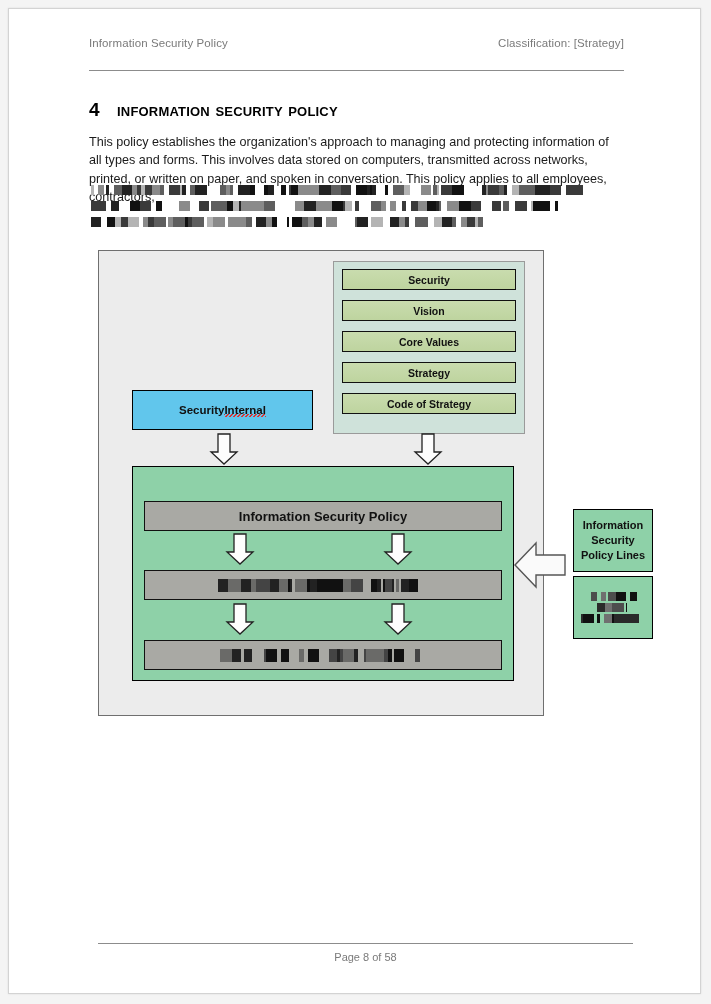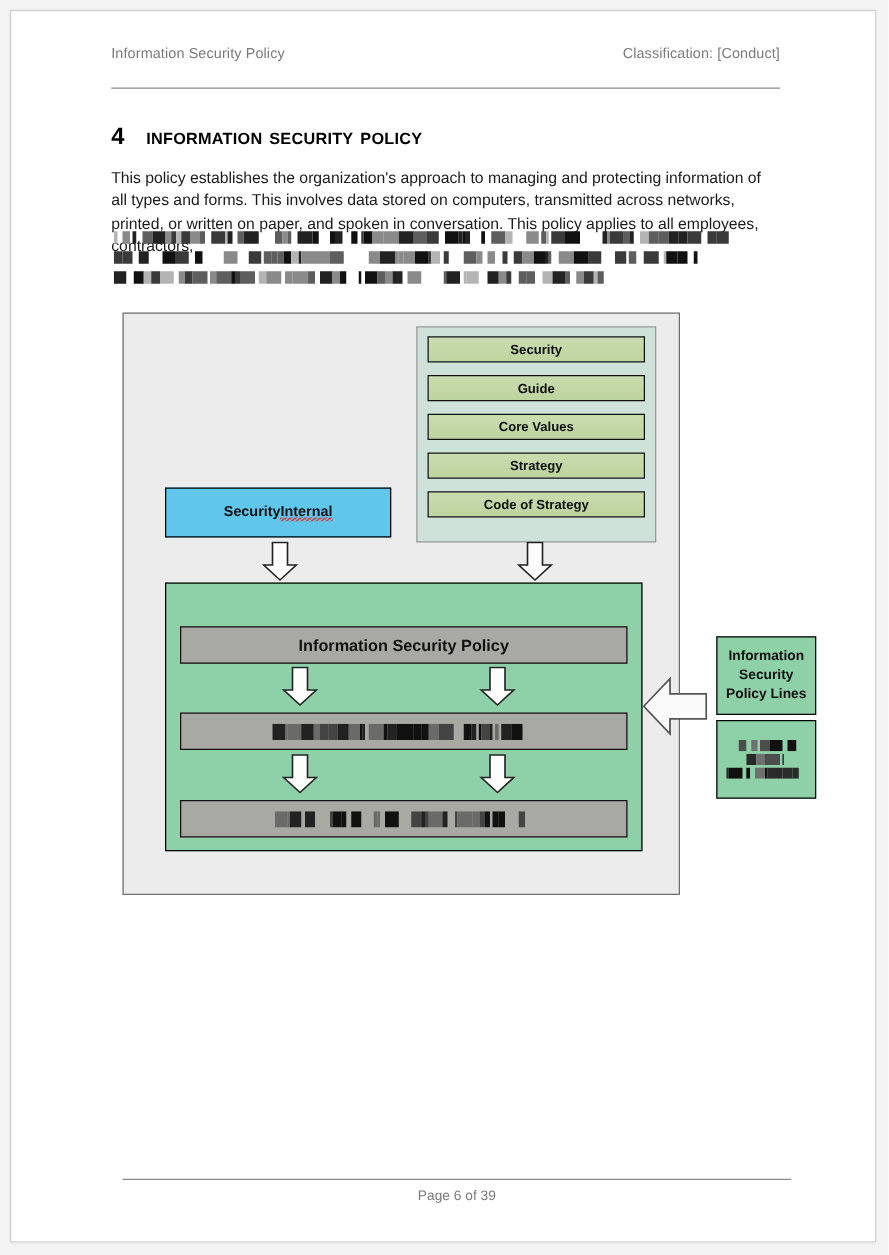--- a/index.html
+++ b/index.html
@@ -265,21 +265,21 @@
   }
 </style>
 </head>
 <body>
 
 <div id="canvas">
   <div class="page">
 
     <div class="doc-header">
       <span>Information Security Policy</span>
-      <span>Classification: [Conduct]</span>
+      <span>Classification: [Strategy]</span>
     </div>
     <div class="header-rule"></div>
 
     <div class="sec-heading">
       <span class="sec-num">4</span>
       <span class="sec-title">Information Security Policy</span>
     </div>
 
     <div class="body-para">
       <span>This policy establishes the organization's approach to managing and protecting information of all types and forms. This involves data stored on computers, transmitted across networks, printed, or written on paper, and spoken in conversation. This policy applies to all employees, contractors,</span>
@@ -440,21 +440,21 @@
         </div>
     </div>
 
     <div class="diagram">
 
       <div class="values-box">
         <div class="value-item">
           <span>Security</span>
         </div>
         <div class="value-item">
-          <span>Guide</span>
+          <span>Vision</span>
         </div>
         <div class="value-item">
           <span>Core Values</span>
         </div>
         <div class="value-item">
           <span>Strategy</span>
         </div>
         <div class="value-item">
           <span>Code of Strategy</span>
         </div>
@@ -604,17 +604,17 @@
             <i style="left: 31px; width: 2px; background: rgb(17, 17, 17);"></i>
             <i style="left: 33px; width: 12px; background: rgb(42, 42, 42);"></i>
             <i style="left: 45px; width: 8px; background: rgb(42, 42, 42);"></i>
             <i style="left: 53px; width: 5px; background: rgb(42, 42, 42);"></i>
           </div>
       </div>
     </div>
 
     <div class="footer-rule"></div>
     <div class="doc-footer">
-      <span>Page 6 of 39</span>
+      <span>Page 8 of 58</span>
     </div>
 
   </div>
 </div>
 
 </body></html>

